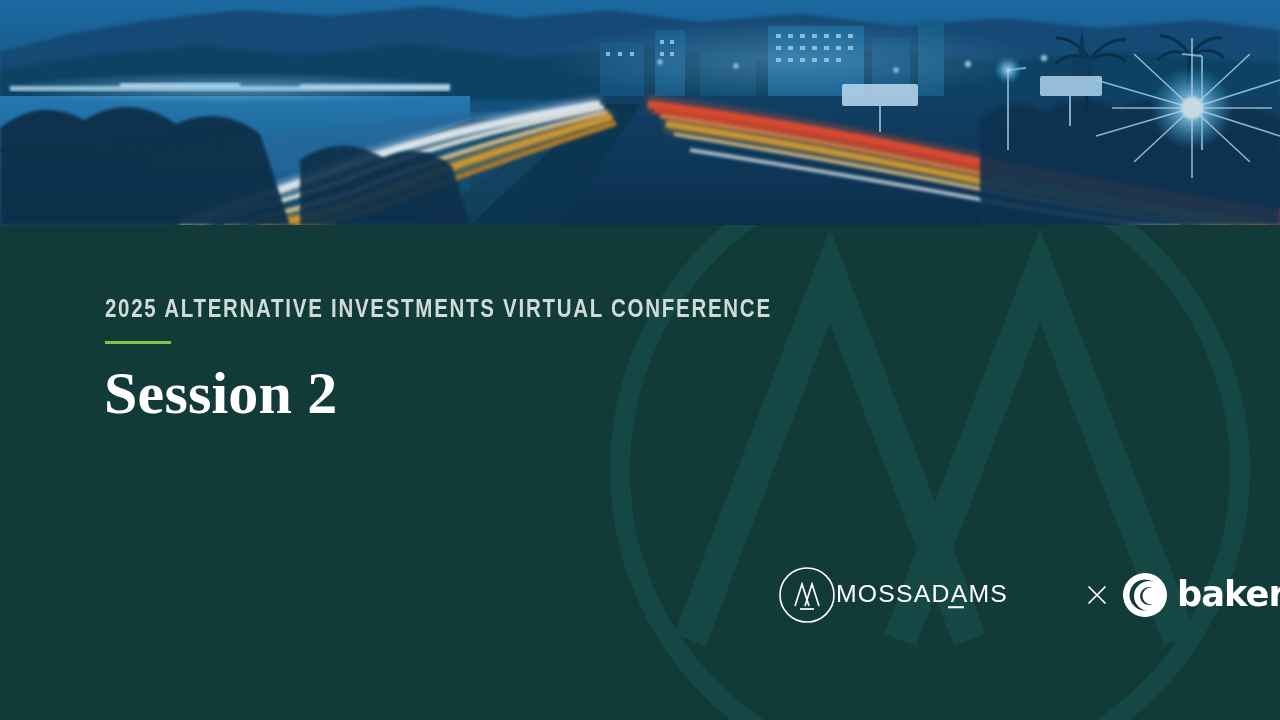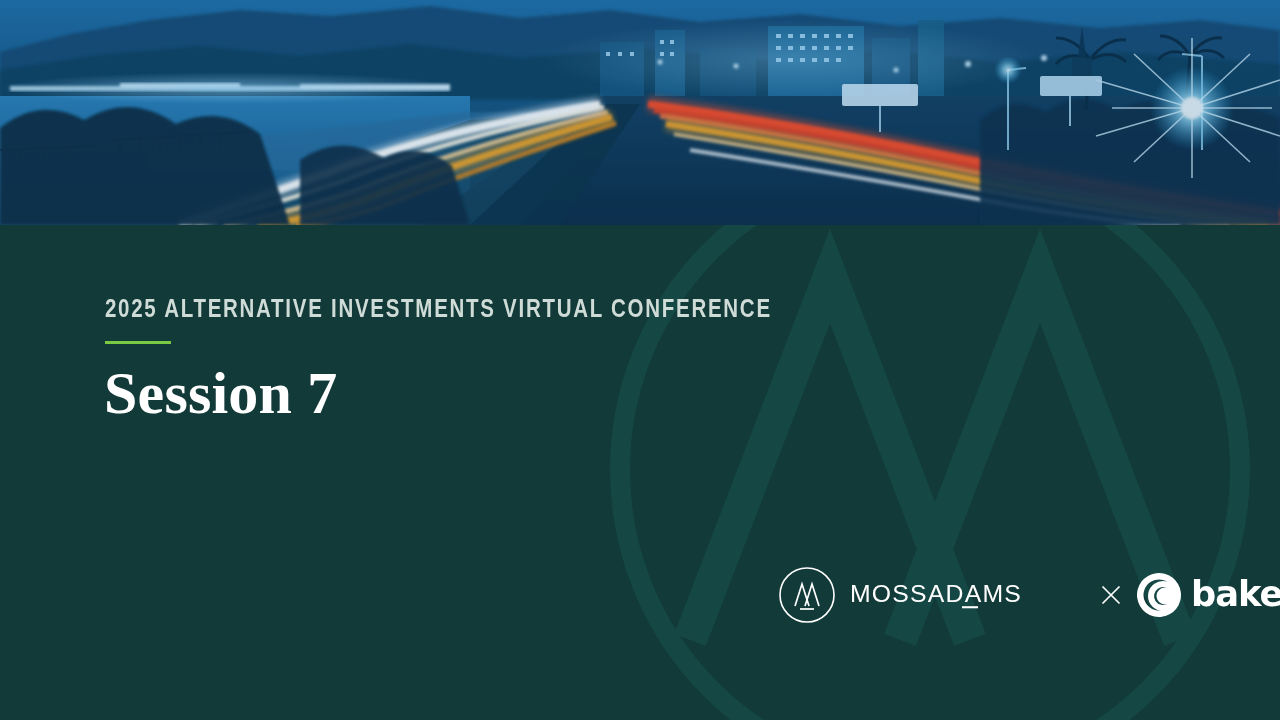--- a/index.html
+++ b/index.html
@@ -97,21 +97,20 @@
     left: 778px;
     top: 560px;
     width: 450px;
     height: 70px;
     display: flex;
     align-items: center;
   }
   .ma-mark { flex: none; width: 58px; height: 58px; }
   .ma-word {
     flex: none;
-    margin-left: 14px;
     height: 32px;
     display: flex;
     align-items: center;
   }
   .x-sep {
     flex: none;
     width: 26px;
     height: 26px;
     margin: 0 12px 0 16px;
   }
@@ -336,21 +335,21 @@
       </g>
       <g stroke="#154744" fill="none" stroke-width="34" stroke-linecap="butt">
         <path d="M690 640 L830 276 L970 640"></path>
         <path d="M900 640 L1040 276 L1180 640"></path>
       </g>
     </svg>
   </div>
 
   <div class="eyebrow">2025 ALTERNATIVE INVESTMENTS VIRTUAL CONFERENCE</div>
   <div class="accent-rule"></div>
-  <div class="title">Session 7</div>
+  <div class="title">Session 2</div>
 
   <div class="logo-lockup">
 
     <svg class="ma-mark" viewBox="0 0 58 58">
       <circle cx="29" cy="29" r="27" fill="none" stroke="#ffffff" stroke-width="1.6"></circle>
       <g stroke="#ffffff" fill="none" stroke-width="1.7" stroke-linecap="butt">
         <path d="M17 40 L24 18 L31 40"></path>
         <path d="M27 40 L34 18 L41 40"></path>
         <path d="M22 43 L36 43"></path>
       </g>

